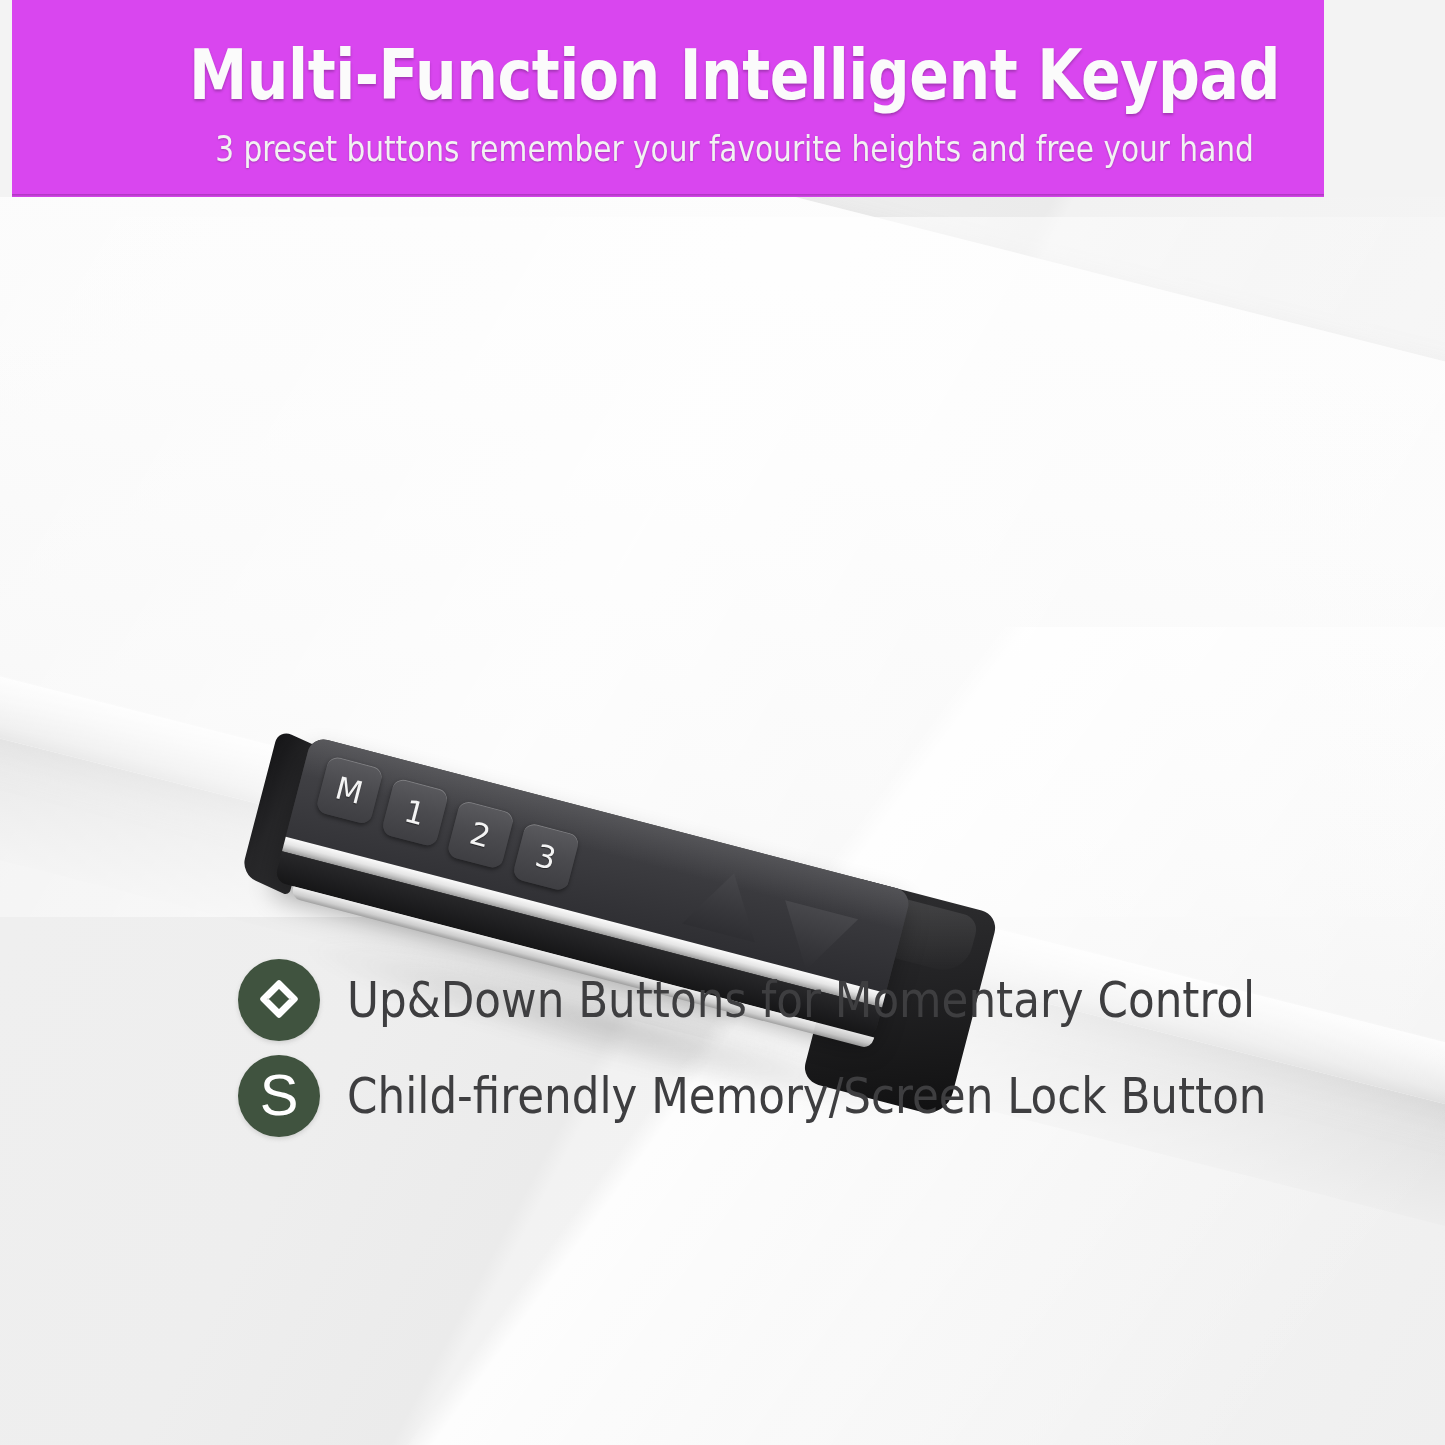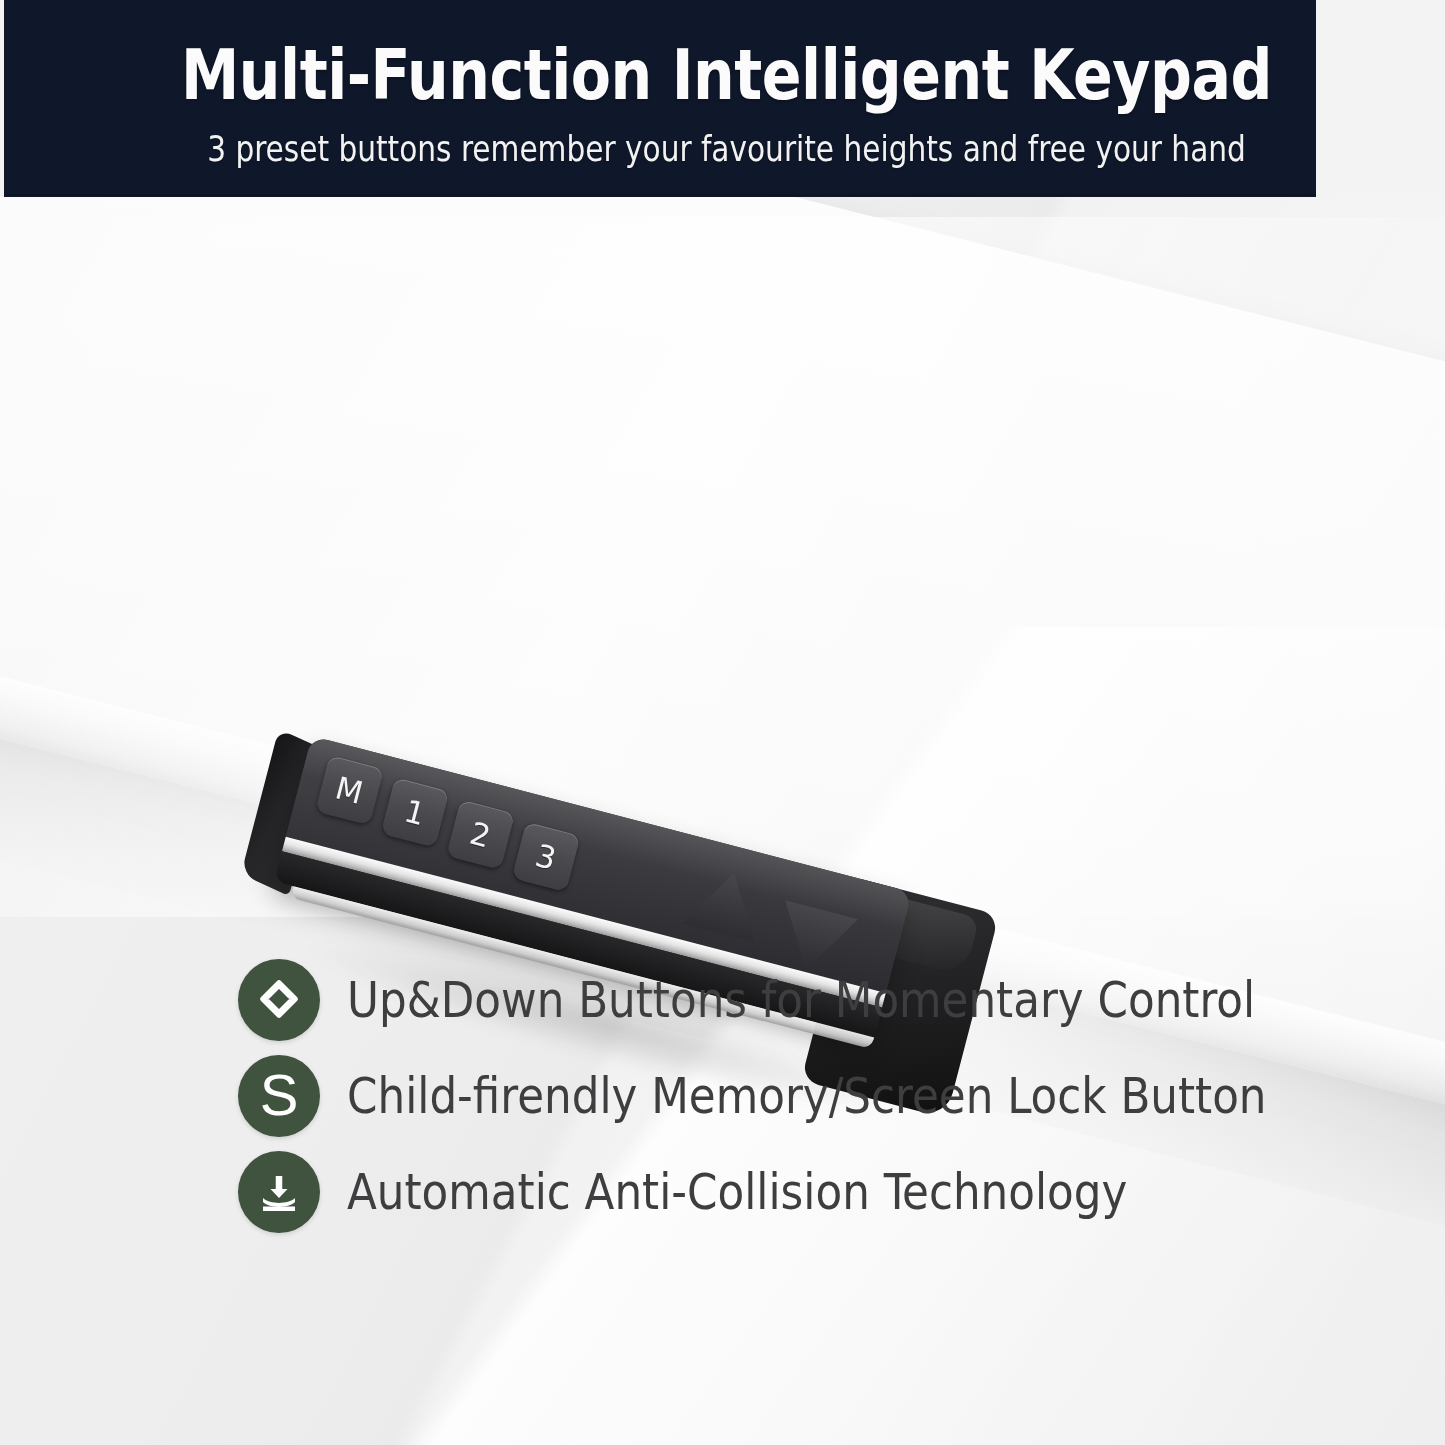--- a/index.html
+++ b/index.html
@@ -178,22 +178,22 @@
   .kp-shadow{
     position:absolute;left:10px;top:200px;width:640px;height:70px;
     background:radial-gradient(ellipse at 50% 50%, rgba(60,60,60,.20), rgba(60,60,60,0) 70%);
     transform:rotate(14.6deg);
     transform-origin:left top;
     filter:blur(6px);
   }
 
   
   .header{
-    position:absolute;left:4px;top:0;width:1312px;height:197px;
-    background:#0f172a;
+    position:absolute;left:12px;top:0;width:1312px;height:197px;
+    background:#d946ef;
     overflow:hidden;
   }
   .header::after{
     content:"";position:absolute;left:0;bottom:0;width:100%;height:3px;
     background:linear-gradient(180deg,rgba(0,0,0,.22),rgba(0,0,0,0));
   }
   .title{
     position:absolute;left:0;top:34px;width:1445px;text-align:center;
     color:#fbfbfb;
     font-family:"Liberation Sans Narrow","DejaVu Sans Condensed","Liberation Sans", sans-serif;
@@ -313,31 +313,20 @@
       </div>
 
 
       <div class="feature-row">
         <div class="f-icon">
           <span class="s-glyph">S</span>
         </div>
         <div class="f-label">Child-firendly Memory/Screen Lock Button</div>
       </div>
 
-      <div class="feature-row">
-        <div class="f-icon">
-          <svg width="50" height="50" viewBox="0 0 50 50" aria-hidden="true">
-            <path d="M25 9 L25 26" stroke="#ffffff" stroke-width="6.5" stroke-linecap="butt"></path>
-            <path d="M16.5 22 L25 31 L33.5 22 Z" fill="#ffffff"></path>
-            <path d="M9 31 C16 37.5 34 37.5 41 31 L41 35 C34 41.5 16 41.5 9 35 Z" fill="#ffffff"></path>
-            <rect x="9" y="39.5" width="32" height="4.5" fill="#ffffff"></rect>
-          </svg>
-        </div>
-        <div class="f-label">Automatic Anti-Collision Technology</div>
-      </div>
 
     </div>
   </div>
 
   <div class="header">
     <div class="title">Multi-Function Intelligent Keypad</div>
     <div class="subtitle">3 preset buttons remember your favourite heights and free your hand</div>
   </div>
 
 </div>

